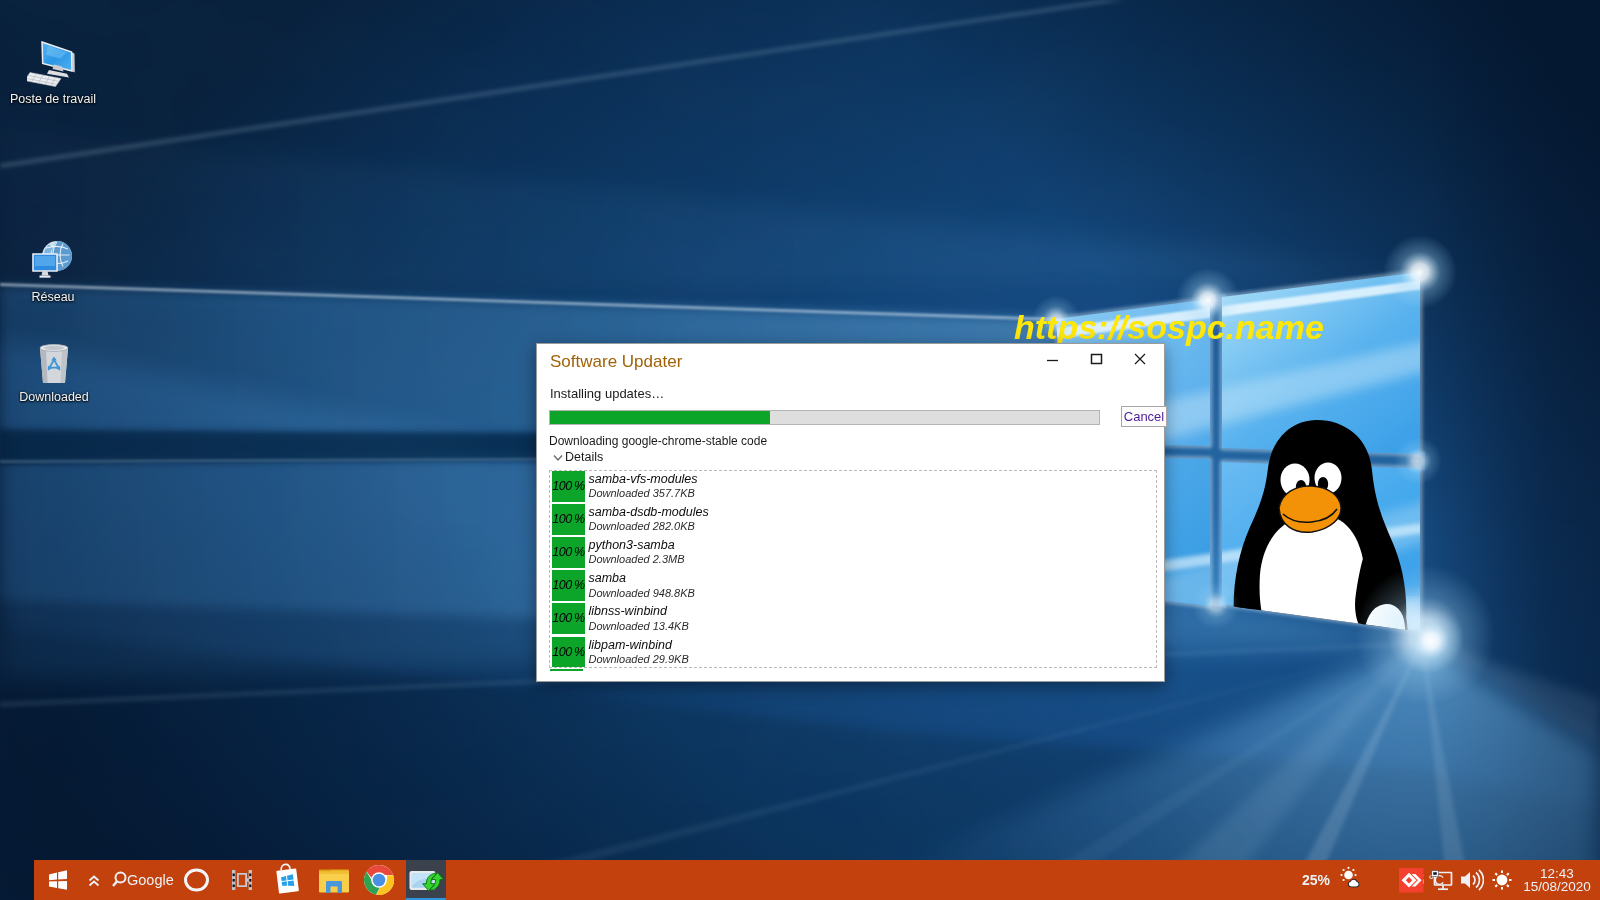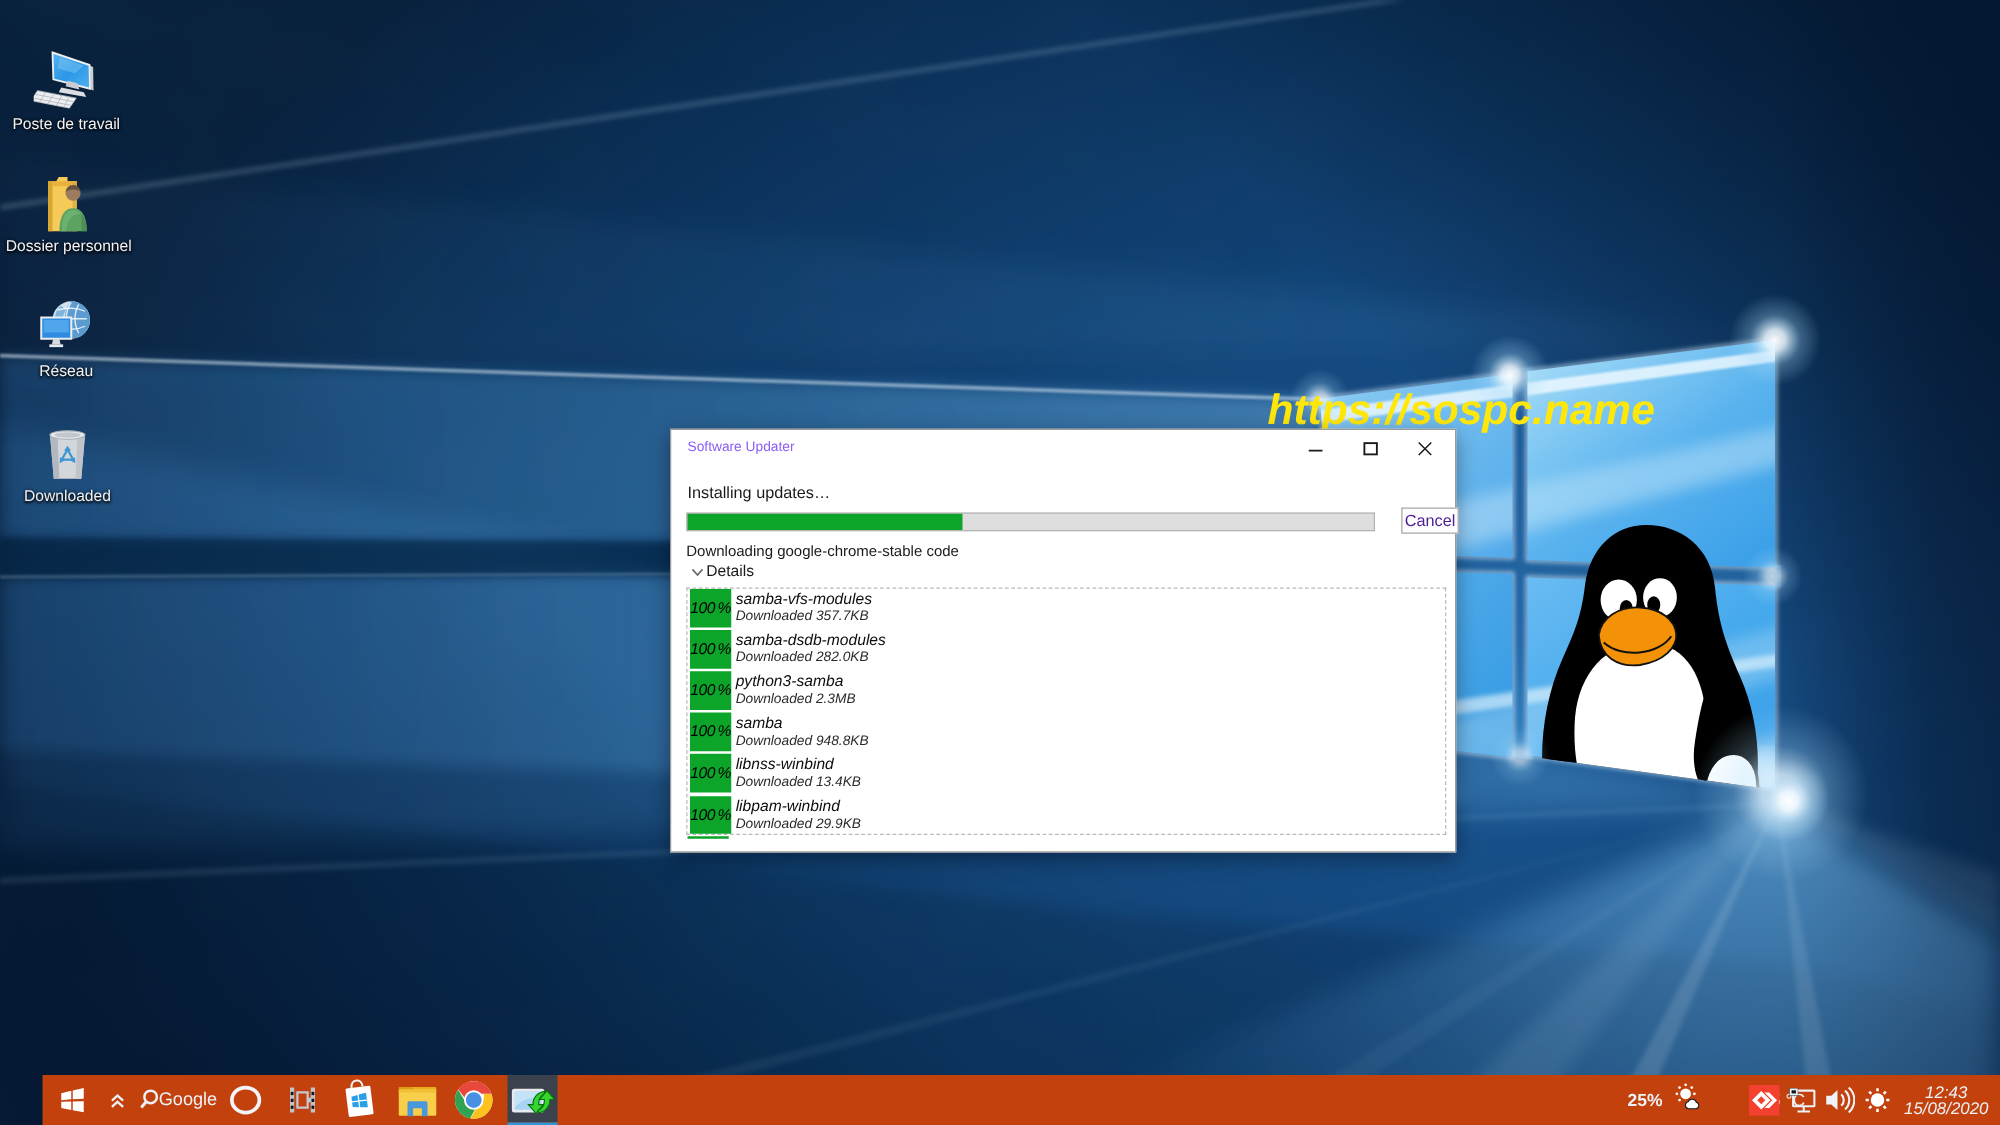--- a/index.html
+++ b/index.html
@@ -4,21 +4,21 @@
 <style>
   html,body{margin:0;padding:0;width:1600px;height:900px;overflow:hidden;background:#06203f;
     font-family:"Liberation Sans",sans-serif;}
   #stage{position:absolute;left:0;top:0;width:1600px;height:900px;overflow:hidden;}
   #wall{position:absolute;left:0;top:0;}
   .dicon{position:absolute;width:110px;text-align:center;color:#f2f2f2;font-size:12.5px;}
   .dicon .lbl{margin-top:4px;text-shadow:0 1px 2px rgba(0,0,0,.95),0 0 3px rgba(0,0,0,.8);}
   .dicon svg{display:block;margin:0 auto;}
   #dlg{position:absolute;left:536px;top:343px;width:627px;height:337px;background:#ffffff;
     border:1px solid #9b9b9b;box-shadow:0 5px 16px rgba(0,0,10,.4);}
-  #dlg .title{position:absolute;left:13px;top:8px;font-size:11px;color:#8b5cf6;}
+  #dlg .title{position:absolute;left:13px;top:8px;font-size:17px;color:#a16207;}
   #dlg .winbtn{position:absolute;top:9px;left:508px;}
   #installing{position:absolute;left:13px;top:42px;font-size:13px;color:#1a1a1a;}
   #trough{position:absolute;left:12px;top:66px;width:551px;height:15px;background:#dedede;
     border:1px solid #b4b4b4;box-sizing:border-box;}
   #troughfill{position:absolute;left:0;top:0;width:220px;height:13px;background:#0da42a;}
   #cancel{position:absolute;left:569px;top:62px;width:46px;height:21px;background:#fdfdfd;
     border:1px solid #a6a6a6;box-sizing:border-box;font-size:13px;color:#4c1d95;
     text-align:center;line-height:19px;margin-left:15px;}
   #dlline{position:absolute;left:12px;top:90px;font-size:12px;color:#1a1a1a;}
   #details{position:absolute;left:28px;top:106px;font-size:12.5px;color:#1a1a1a;}
@@ -226,34 +226,20 @@
       <line x1="9.5" y1="33.8" x2="4.5" y2="41.8"></line>
           <line x1="16" y1="35" x2="11.2" y2="43.2"></line>
       <line x1="22.5" y1="36.3" x2="18" y2="44.5"></line>
           <line x1="28.3" y1="37.4" x2="24.2" y2="45.7"></line>
       <line x1="1" y1="35.4" x2="31.5" y2="41.3"></line>
           <line x1="-1" y1="38.3" x2="29.7" y2="44.3"></line>
     </g>
   </svg>
   <div class="lbl">Poste de travail</div>
 </div>
-<div class="dicon" style="left:0px;top:140px;">
-  <svg width="46" height="46" viewBox="0 0 46 46">
-    <path d="M6.5,5 L13,5 L15,1.5 L22,1.5 L22,5 L29.5,5 L29.5,45 L6.5,45 Z" fill="#f6ca58"></path>
-    <path d="M6.5,5 L10,5 L10,45 L6.5,45 Z" fill="#d8a733"></path>
-    <path d="M10,5 L29.5,5 L29.5,9 L10,9 Z" fill="#e8b23c"></path>
-    <path d="M29.5,5 L29.5,45 L26,45 L26,7 Z" fill="#caa13a" opacity="0.55"></path>
-    <circle cx="26.5" cy="14.5" r="6" fill="#9c7b5f"></circle>
-    <path d="M26.5,8 C23,8 20.5,10.8 20.5,14.2 L21.2,13 C23.5,11.2 29.5,11.2 31.8,13 L32.5,14.2 C32.5,10.8 30,8 26.5,8 Z" fill="#6b5140"></path>
-    <path d="M15.5,45 C15.5,32 20,26.5 26.5,26.5 C33,26.5 37.5,32 37.5,45 Z" fill="#5ca261"></path>
-    <path d="M17.5,45 C17.5,33 21,28 26.5,28 C29,28 31,29 32.5,31.5 C28,30.5 22,33 21,45 Z" fill="#6fb573" opacity="0.8"></path>
-    <path d="M33,31 C35.5,34 37.5,38.5 37.5,45 L33.5,45 Z" fill="#4b8a50" opacity="0.8"></path>
-  </svg>
-  <div class="lbl">Dossier personnel</div>
-</div>
 <div class="dicon" style="left:-2px;top:240px;">
   <svg width="48" height="46" viewBox="0 0 48 46">
     <circle cx="28" cy="16" r="15" fill="#cfe3ef"></circle>
     <path d="M28,1 A15,15 0 0 1 43,16 A15,15 0 0 1 28,31 C24,26.5 22.8,21.5 22.8,16 C22.8,10.5 24,5.5 28,1 Z" fill="#5b9bd0"></path>
     <path d="M20,4.5 C16.5,7 15,11 15,15 C15,19 16.5,23 20,25.5 L24,22 C22,20 21.5,17.5 21.5,15 C21.5,12.5 22,10 24,8 Z" fill="#7db4de"></path>
     <path d="M17,8 C24,6 33,6 39,9 M15.5,15 L40.5,15 M17,22 C24,24 33,24 39,21" stroke="#ffffff" stroke-width="1.1" fill="none" opacity="0.8"></path>
     <path d="M28,2 C25,6 24,10 24,15 C24,20 25,24 28,28 M34,3.5 C32,7 31,11 31,15 C31,19 32,23 34,26.5" stroke="#ffffff" stroke-width="1.1" fill="none" opacity="0.8"></path>
     <path d="M4,14 L28,14 L28,31 L4,31 Z" fill="#2f8be0"></path>
     <path d="M4,14 L28,14 L28,31 L4,31 Z" fill="none" stroke="#e9eef2" stroke-width="1.6"></path>
     <path d="M6,16 L26,16 L26,26 L6,26 Z" fill="#5fb2f0" opacity="0.7"></path>
@@ -462,20 +448,20 @@
       <line x1="13" y1="10.5" x2="13" y2="13"></line>
           <line x1="13" y1="27" x2="13" y2="29.5"></line>
       <line x1="3.5" y1="20" x2="6" y2="20"></line>
           <line x1="20" y1="20" x2="22.5" y2="20"></line>
       <line x1="6.3" y1="13.3" x2="8.1" y2="15.1"></line>
           <line x1="17.9" y1="24.9" x2="19.7" y2="26.7"></line>
       <line x1="19.7" y1="13.3" x2="17.9" y2="15.1"></line>
           <line x1="6.3" y1="26.7" x2="8.1" y2="24.9"></line>
     </g>
   </svg>
-  <div class="tbtxt" style="left:1488px;width:70px;line-height:13px;top:7px;text-align:center;font-size:13.5px;font-style:italic;">12:43<br>15/08/2020</div>
+  <div class="tbtxt" style="left:1488px;width:70px;line-height:13px;top:7px;text-align:center;font-size:13.5px;">12:43<br>15/08/2020</div>
   <svg class="tb" style="left:1572px;" width="20" height="40" viewBox="0 0 20 40">
     <path d="M6.2,13.5 A8,8 0 1 0 13.8,13.5" fill="none" stroke="#eef1f5" stroke-width="1.8"></path>
     <line x1="10" y1="10" x2="10" y2="18" stroke="#eef1f5" stroke-width="1.8"></line>
   </svg>
 </div>
 
 </div>
 
 </body></html>

